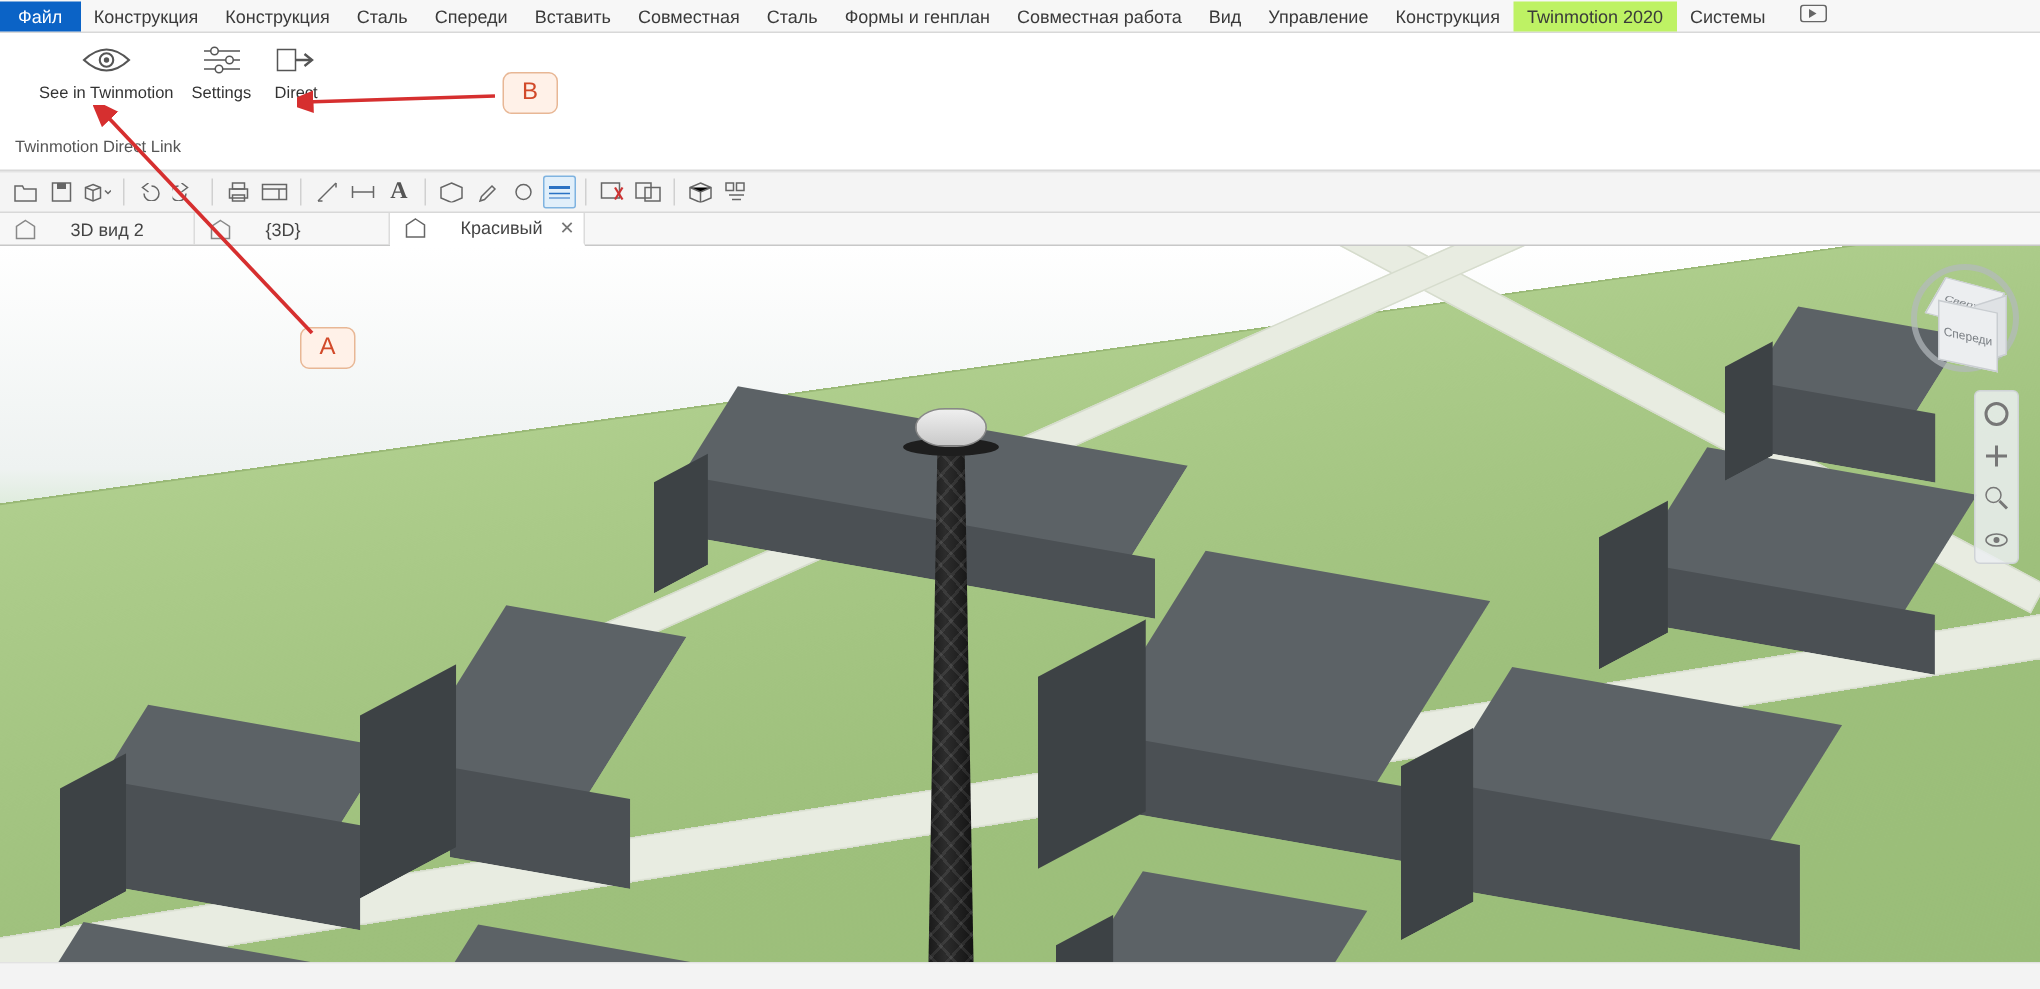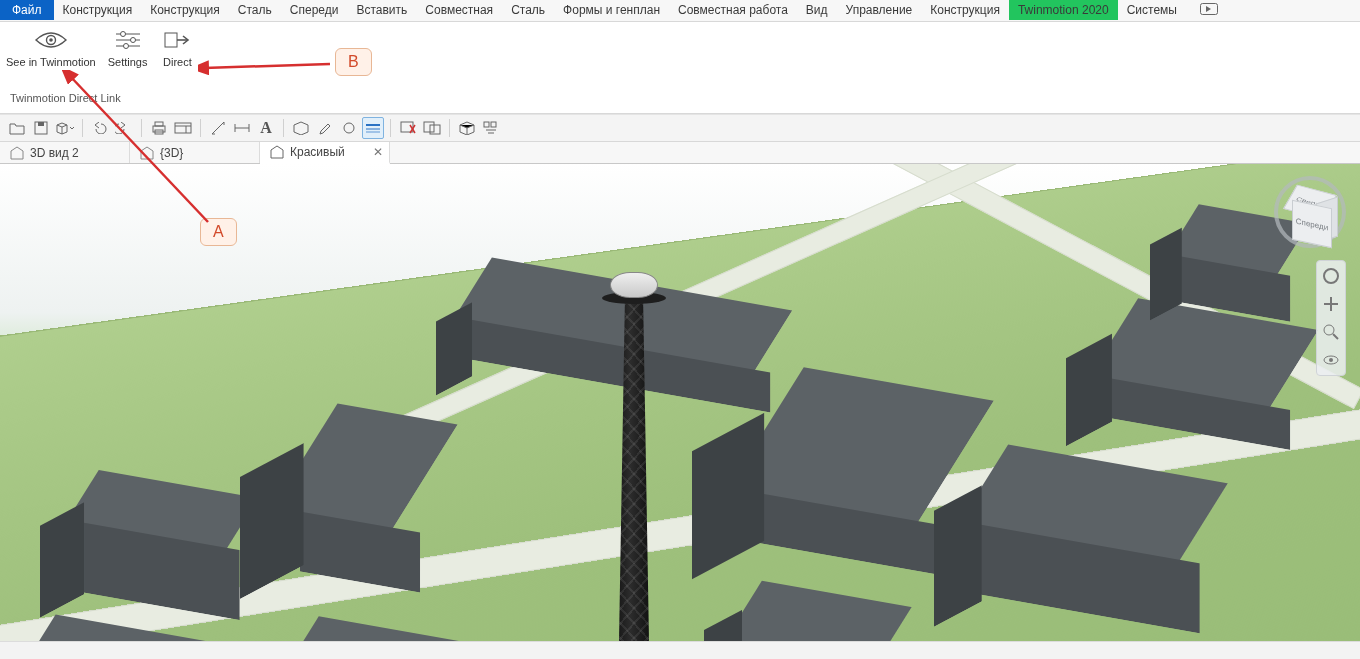--- a/index.html
+++ b/index.html
@@ -1,43 +1,43 @@
 <!DOCTYPE html>
 <html><head>
 <meta charset="utf-8">
 <style>
   * { box-sizing: border-box; margin: 0; padding: 0; }
   body { font-family: "Segoe UI", Arial, sans-serif; font-size: 12px; background:#f0f0f0; color:#333; width:1360px; height:659px; overflow:hidden; position:relative; }
 
   
-  .menubar { display:flex; align-items:flex-start; background:#f7f7f7; border-bottom:1px solid #d8d8d8; height:22px; font-size:12px; }
+  .menubar { display:flex; align-items:center; background:#f7f7f7; border-bottom:1px solid #d8d8d8; height:22px; font-size:12px; }
   .menubar .item { padding:3px 9px; color:#3a3a3a; white-space:nowrap; user-select:none; }
   .menubar .item.file { background:#0b63c6; color:#fff; font-weight:500; padding:3px 12px; }
-  .menubar .item.active { background:#22c55e; }
+  .menubar .item.active { background:#bef264; }
   .menubar .glyph { margin-left:6px; padding:3px 8px; }
 
   
   .ribbon { background:#fff; border-bottom:1px solid #d8d8d8; height:92px; position:relative; }
-  .ribbon-group { position:absolute; left:0; top:4px; display:flex; align-items:flex-start;justify-content:center; }
+  .ribbon-group { position:absolute; left:20px; top:4px; display:flex; align-items:flex-start;justify-content:center; }
   .ribbon-btn { display:flex; flex-direction:column; align-items:center; padding:2px 6px 0; min-width:48px; text-align:center; }
   .ribbon-btn .icon { height:24px; display:flex; align-items:center; justify-content:center; }
   .ribbon-btn .label { font-size:11px; color:#333; margin-top:4px; line-height:13px; }
   .ribbon-panel-label { position:absolute; left:10px; top:70px; font-size:11px; color:#555; }
 
   
   .qat { background:#f4f4f4; border-top:1px solid #e4e4e4; border-bottom:1px solid #d8d8d8; height:28px; display:flex; align-items:center; padding:0 6px; gap:2px; }
   .qat .tb { width:22px; height:22px; display:flex; align-items:center; justify-content:center; border-radius:2px; color:#555; }
   .qat .tb svg { display:block; }
   .qat .sep { width:1px; height:18px; background:#d0d0d0; margin:0 4px; }
   .qat .txt { font-family: "Times New Roman", serif; font-size:16px; font-weight:bold; }
   .qat .active { background:#e1effa; border:1px solid #7fb3e0; }
 
   
   .viewtabs { height:22px; background:#f7f7f7; border-bottom:1px solid #c8c8c8; display:flex; align-items:stretch; font-size:12px; }
-  .viewtab { display:flex; align-items:center; padding:0 26px 0 10px; gap:6px; border-right:1px solid #dcdcdc; color:#444; position:relative; min-width:130px; }
+  .viewtab { display:flex; align-items:center; padding:0 26px 0 10px; gap:23px; border-right:1px solid #dcdcdc; color:#444; position:relative; min-width:130px; }
   .viewtab.active { background:#fff; border-bottom:2px solid #fff; margin-bottom:-1px; font-weight:500; }
   .viewtab .house { width:14px; height:14px; }
   .viewtab .close { position:absolute; right:6px; top:3px; font-size:12px; color:#777; }
 
   
   .viewport { position:relative; width:1360px; height:495px; overflow:hidden; background:#fff; }
   .sky { position:absolute; inset:0; background:linear-gradient(#ffffff, #eef2f1 30%, #cfe6c8 40%); }
   
   .ground { position:absolute; left:-400px; top:60px; width:2400px; height:1200px; background:linear-gradient(178deg, #b0cf8e 0%, #9ec07c 30%, #8db56d 100%); transform: perspective(1200px) rotateX(56deg) rotateZ(-14deg); transform-origin: 50% 0%; border-top:2px solid #9ab977; }
   .road { position:absolute; background:#e8ece1; border:1px solid #d6dccd; }

